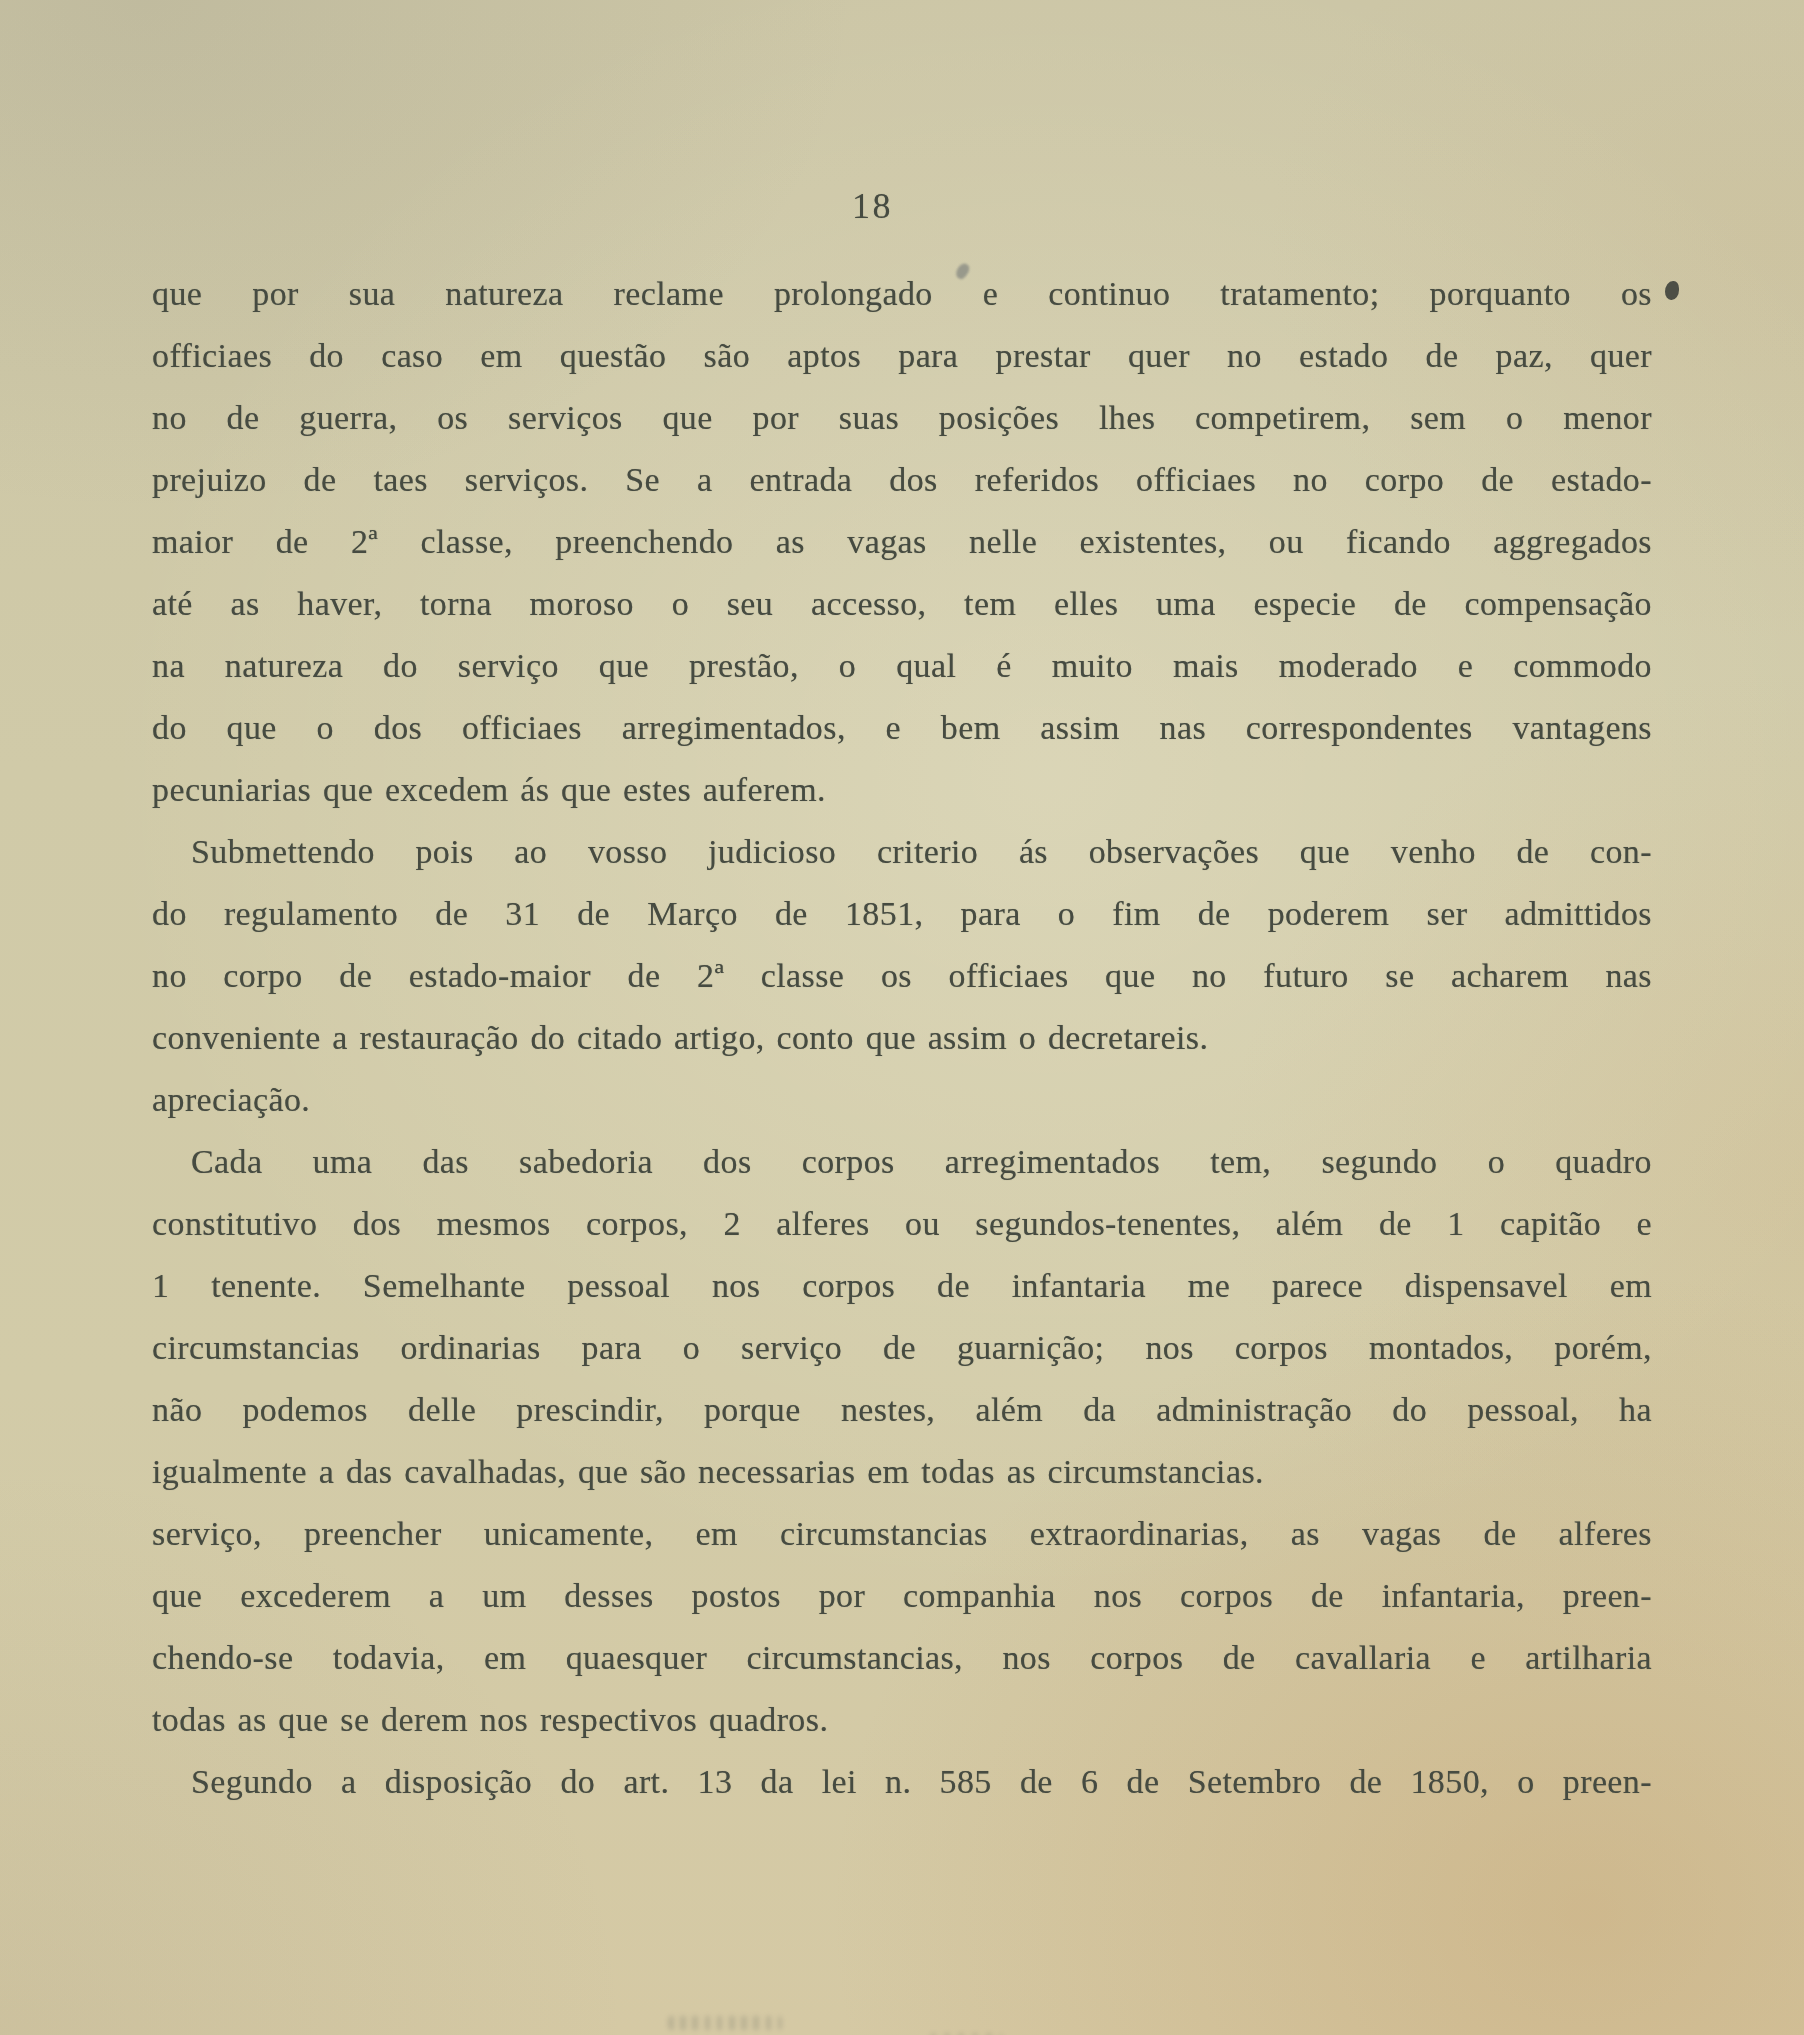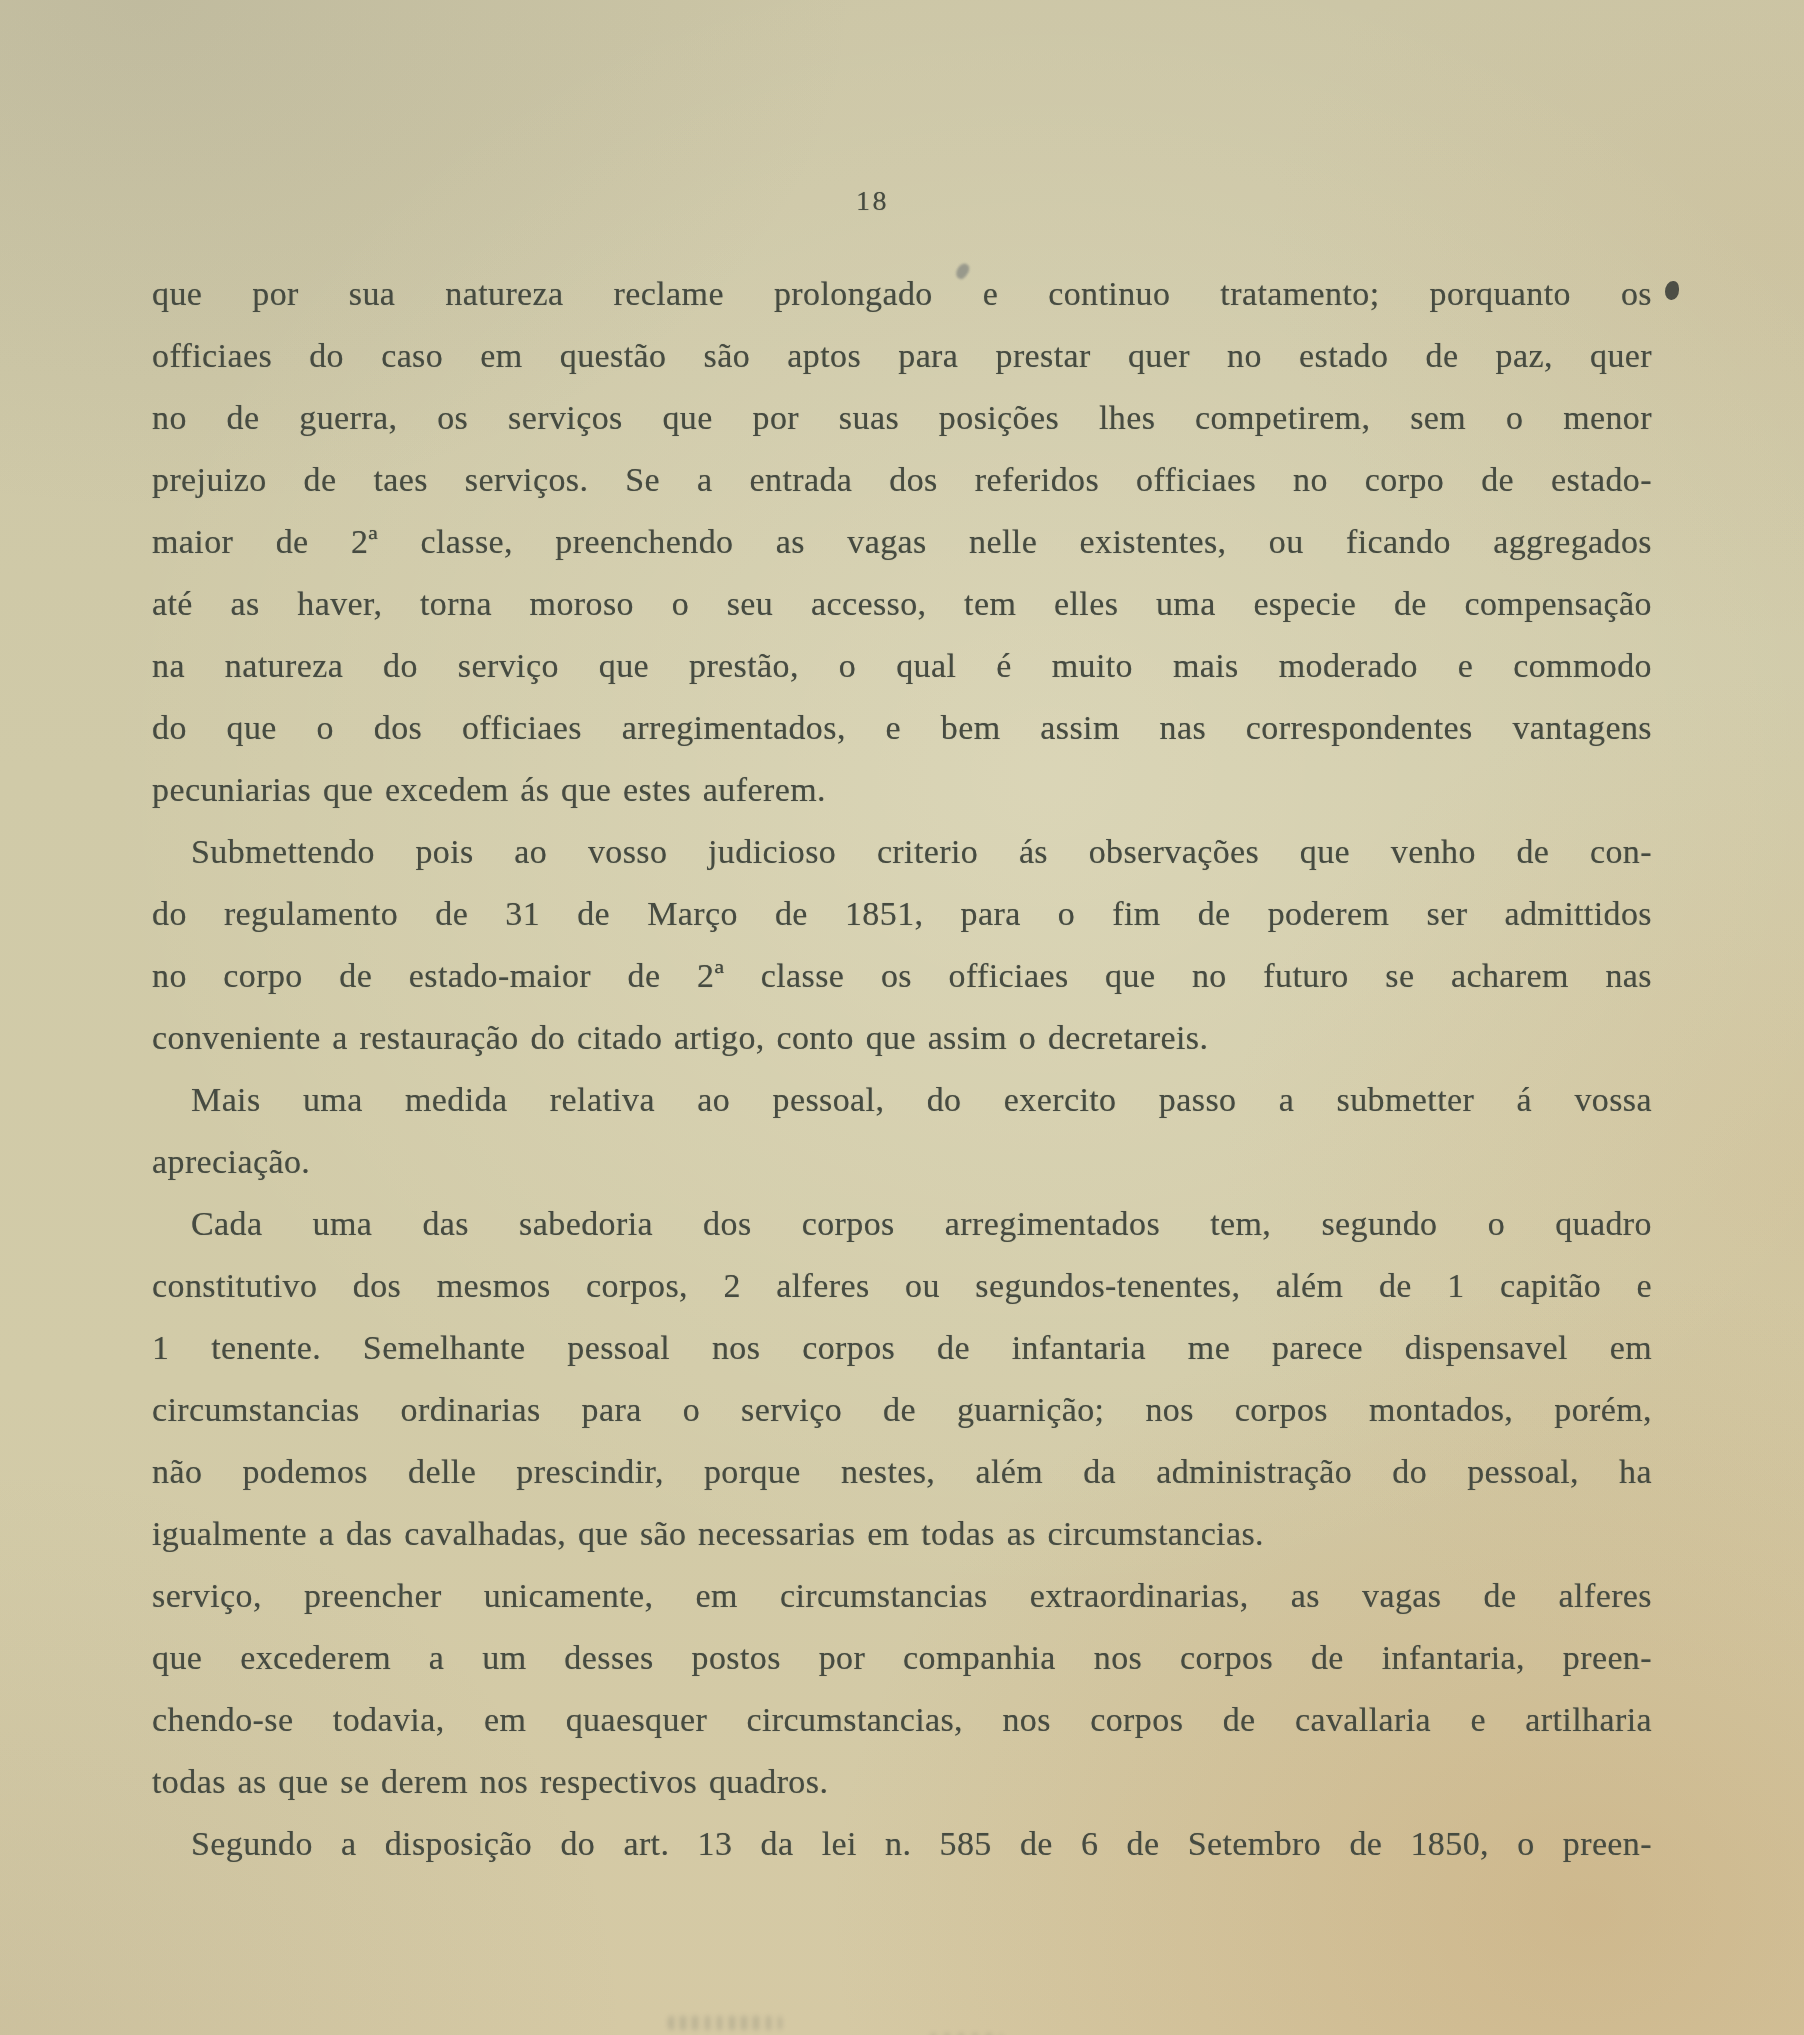--- a/index.html
+++ b/index.html
@@ -24,21 +24,21 @@
       radial-gradient(55% 35% at 8% 0%, rgba(112,112,106,.13), transparent 72%),
       radial-gradient(70% 55% at 58% 38%, rgba(255,253,235,.22), transparent 75%),
       linear-gradient(180deg, #ccc6a6 0%, #d0caa8 38%, #d2cba8 68%, #d5c9a4 100%);
   }
   .page-number {
     position: absolute;
     top: 185px;
     left: 152px;
     width: 1441px;
     text-align: center;
-    font-size: 28px;
+    font-size: 36px;
     letter-spacing: 2.4px;
     color: var(--ink, #464b41);
     text-shadow: 0 0 0.8px rgba(70,75,65,.55);
   }
   .text-block {
     position: absolute;
     top: 263px;
     left: 152px;
     width: 1500px;
     color: var(--ink, #464b41);
@@ -110,21 +110,20 @@
       <div class="line">prejuizo de taes serviços. Se a entrada dos referidos officiaes no corpo de estado-</div>
       <div class="line">maior de 2ª classe, preenchendo as vagas nelle existentes, ou ficando aggregados</div>
       <div class="line">até as haver, torna moroso o seu accesso, tem elles uma especie de compensação</div>
       <div class="line">na natureza do serviço que prestão, o qual é muito mais moderado e commodo</div>
       <div class="line">do que o dos officiaes arregimentados, e bem assim nas correspondentes vantagens</div>
       <div class="line lastline">pecuniarias que excedem ás que estes auferem.</div>
       <div class="line indent">Submettendo pois ao vosso judicioso criterio ás observações que venho de con-</div>
       <div class="line">do regulamento de 31 de Março de 1851, para o fim de poderem ser admittidos</div>
       <div class="line">no corpo de estado-maior de 2ª classe os officiaes que no futuro se acharem nas</div>
       <div class="line lastline">conveniente a restauração do citado artigo, conto que assim o decretareis.</div>
-      <div class="line indent">Mais uma medida relativa ao pessoal, do exercito passo a submetter á vossa</div>
       <div class="line lastline">apreciação.</div>
       <div class="line indent">Cada uma das sabedoria dos corpos arregimentados tem, segundo o quadro</div>
       <div class="line">constitutivo dos mesmos corpos, 2 alferes ou segundos-tenentes, além de 1 capitão e</div>
       <div class="line">1 tenente. Semelhante pessoal nos corpos de infantaria me parece dispensavel em</div>
       <div class="line">circumstancias ordinarias para o serviço de guarnição; nos corpos montados, porém,</div>
       <div class="line">não podemos delle prescindir, porque nestes, além da administração do pessoal, ha</div>
       <div class="line lastline">igualmente a das cavalhadas, que são necessarias em todas as circumstancias.</div>
       <div class="line">serviço, preencher unicamente, em circumstancias extraordinarias, as vagas de alferes</div>
       <div class="line">que excederem a um desses postos por companhia nos corpos de infantaria, preen-</div>
       <div class="line">chendo-se todavia, em quaesquer circumstancias, nos corpos de cavallaria e artilharia</div>

